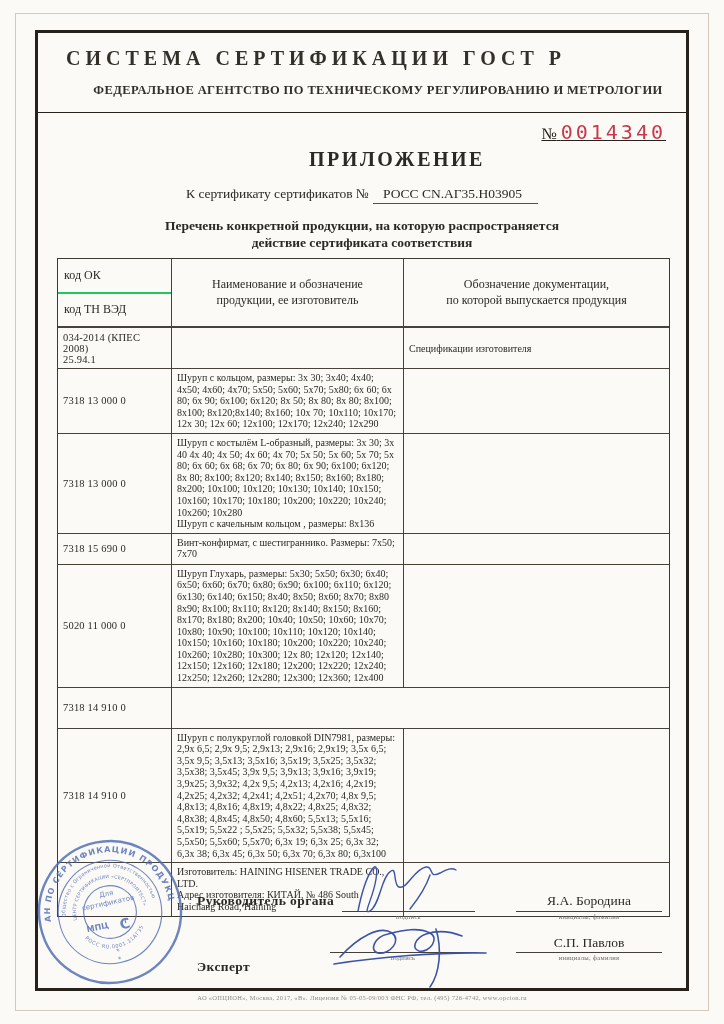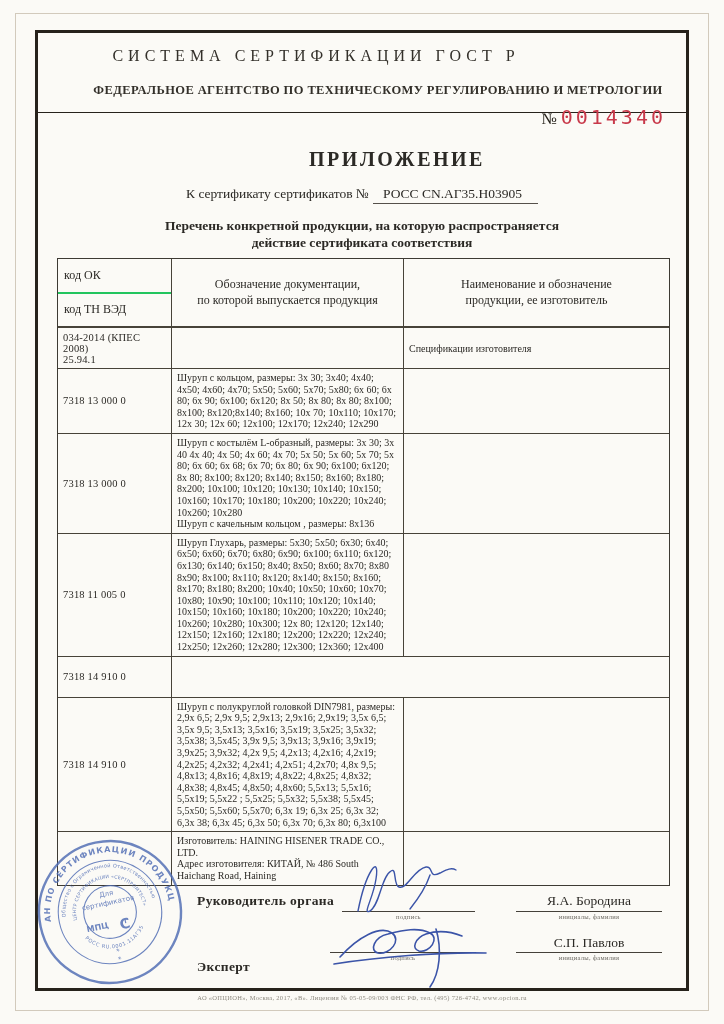--- a/index.html
+++ b/index.html
@@ -11,25 +11,25 @@
     overflow:hidden;
   }
   .edge{position:absolute;left:15px;top:13px;right:15px;bottom:13px;
     border:1px solid #d2cabc;}
   .frame{position:absolute;left:35px;top:30px;width:648px;height:955px;
     border:3px solid #26221b;background:transparent;}
   .hdr-divider{position:absolute;left:38px;top:112px;width:648px;height:0;
     border-top:1.5px solid #26221b;}
 
   .sys-title{position:absolute;left:0;top:47px;width:632px;text-align:center;
-    font-size:16px;font-weight:normal;letter-spacing:5px;color:#33302a;}
+    font-size:20px;font-weight:bold;letter-spacing:5px;color:#33302a;}
   .agency{position:absolute;left:0;top:83px;width:724px;text-align:center;
     font-size:12.5px;font-weight:bold;letter-spacing:.4px;color:#33302a;padding-left:16px;}
 
-  .blank-num{position:absolute;right:58px;top:105px;font-size:16px;color:#26221b;}
+  .blank-num{position:absolute;right:58px;top:120px;font-size:16px;color:#26221b;text-decoration:underline;}
   .blank-num .digits{font-family:"DejaVu Sans Mono", monospace;font-size:20px;
     color:#c8394a;letter-spacing:3px;font-weight:400;}
 
   .app-title{position:absolute;left:0;top:148px;width:724px;text-align:center;
     font-size:20px;font-weight:bold;letter-spacing:2.5px;padding-left:35px;}
   .cert-line{position:absolute;left:0;top:186px;width:724px;text-align:center;
     font-size:13.5px;}
   .cert-line .num{display:inline-block;border-bottom:1px solid #55504a;
     padding:0 16px 1px 10px;margin-left:4px;}
   .subtitle{position:absolute;left:0;top:218px;width:724px;text-align:center;
@@ -109,45 +109,50 @@
 
 <div class="subtitle">Перечень конкретной продукции,  на которую распространяется
 действие сертификата соответствия</div>
 
 <div class="ctable">
   <div class="t-row t-head">
     <div class="cell c1h">
       <div>код ОК</div>
       <div>код ТН ВЭД</div>
     </div>
+    <div class="cell hd pre">Наименование и обозначение
+продукции, ее изготовитель</div>
     <div class="cell hd pre">Обозначение документации,
 по которой выпускается продукция</div>
-    <div class="cell hd pre">Наименование и обозначение
-продукции, ее изготовитель</div>
   </div>
 
   <div class="t-row r-a">
     <div class="cell code-cell code-top pre">034-2014 (КПЕС 2008)
 25.94.1</div>
     <div class="cell desc pre"></div>
     <div class="cell doc-cell">Спецификации изготовителя</div>
   </div>
   <div class="t-row r-b">
     <div class="cell code-cell">7318 13 000 0</div>
     <div class="cell desc pre">Шуруп с кольцом, размеры: 3х 30; 3х40; 4х40; 4х50; 4х60; 4х70; 5х50; 5х60; 5х70; 5х80; 6х 60; 6х 80; 6х 90; 6х100; 6х120; 8х 50; 8х 80; 8х 80; 8х100; 8х100; 8х120;8х140; 8х160; 10х 70; 10х110; 10х170; 12х 30; 12х 60; 12х100; 12х170; 12х240; 12х290</div>
     <div class="cell doc-cell"></div>
   </div>
   <div class="t-row r-c">
     <div class="cell code-cell">7318 13 000 0</div>
     <div class="cell desc pre">Шуруп с костылём L-образный, размеры: 3х 30; 3х 40 4х 40; 4х 50; 4х 60; 4х 70; 5х 50; 5х 60; 5х 70; 5х 80; 6х 60; 6х 68; 6х 70; 6х 80; 6х 90; 6х100; 6х120; 8х 80; 8х100; 8х120; 8х140; 8х150; 8х160; 8х180; 8х200; 10х100; 10х120; 10х130; 10х140; 10х150; 10х160; 10х170; 10х180; 10х200; 10х220; 10х240; 10х260; 10х280
 Шуруп с качельным кольцом , размеры: 8х136</div>
     <div class="cell doc-cell"></div>
   </div>
+  <div class="t-row r-d">
+    <div class="cell code-cell">7318 15 690 0</div>
+    <div class="cell desc pre">Винт-конфирмат, с шестигранникo. Размеры: 7х50; 7х70</div>
+    <div class="cell doc-cell"></div>
+  </div>
   <div class="t-row r-e">
-    <div class="cell code-cell">7318 11 005 0</div>
+    <div class="cell code-cell">5020 11 000 0</div>
     <div class="cell desc pre">Шуруп Глухарь, размеры: 5х30; 5х50; 6х30; 6х40; 6х50; 6х60; 6х70; 6х80; 6х90; 6х100; 6х110; 6х120; 6х130; 6х140; 6х150; 8х40; 8х50; 8х60; 8х70; 8х80
 8х90; 8х100; 8х110; 8х120; 8х140; 8х150; 8х160; 8х170; 8х180; 8х200; 10х40; 10х50; 10х60; 10х70; 10х80; 10х90; 10х100; 10х110; 10х120; 10х140; 10х150; 10х160; 10х180; 10х200; 10х220; 10х240; 10х260; 10х280; 10х300; 12х 80; 12х120; 12х140; 12х150; 12х160; 12х180; 12х200; 12х220; 12х240; 12х250; 12х260; 12х280; 12х300; 12х360; 12х400</div>
     <div class="cell doc-cell"></div>
   </div>
   <div class="t-row r-f">
     <div class="cell code-cell">7318 14 910 0</div>
     <div class="cell doc-cell"></div>
   </div>
   <div class="t-row r-g">
     <div class="cell code-cell">7318 14 910 0</div>

